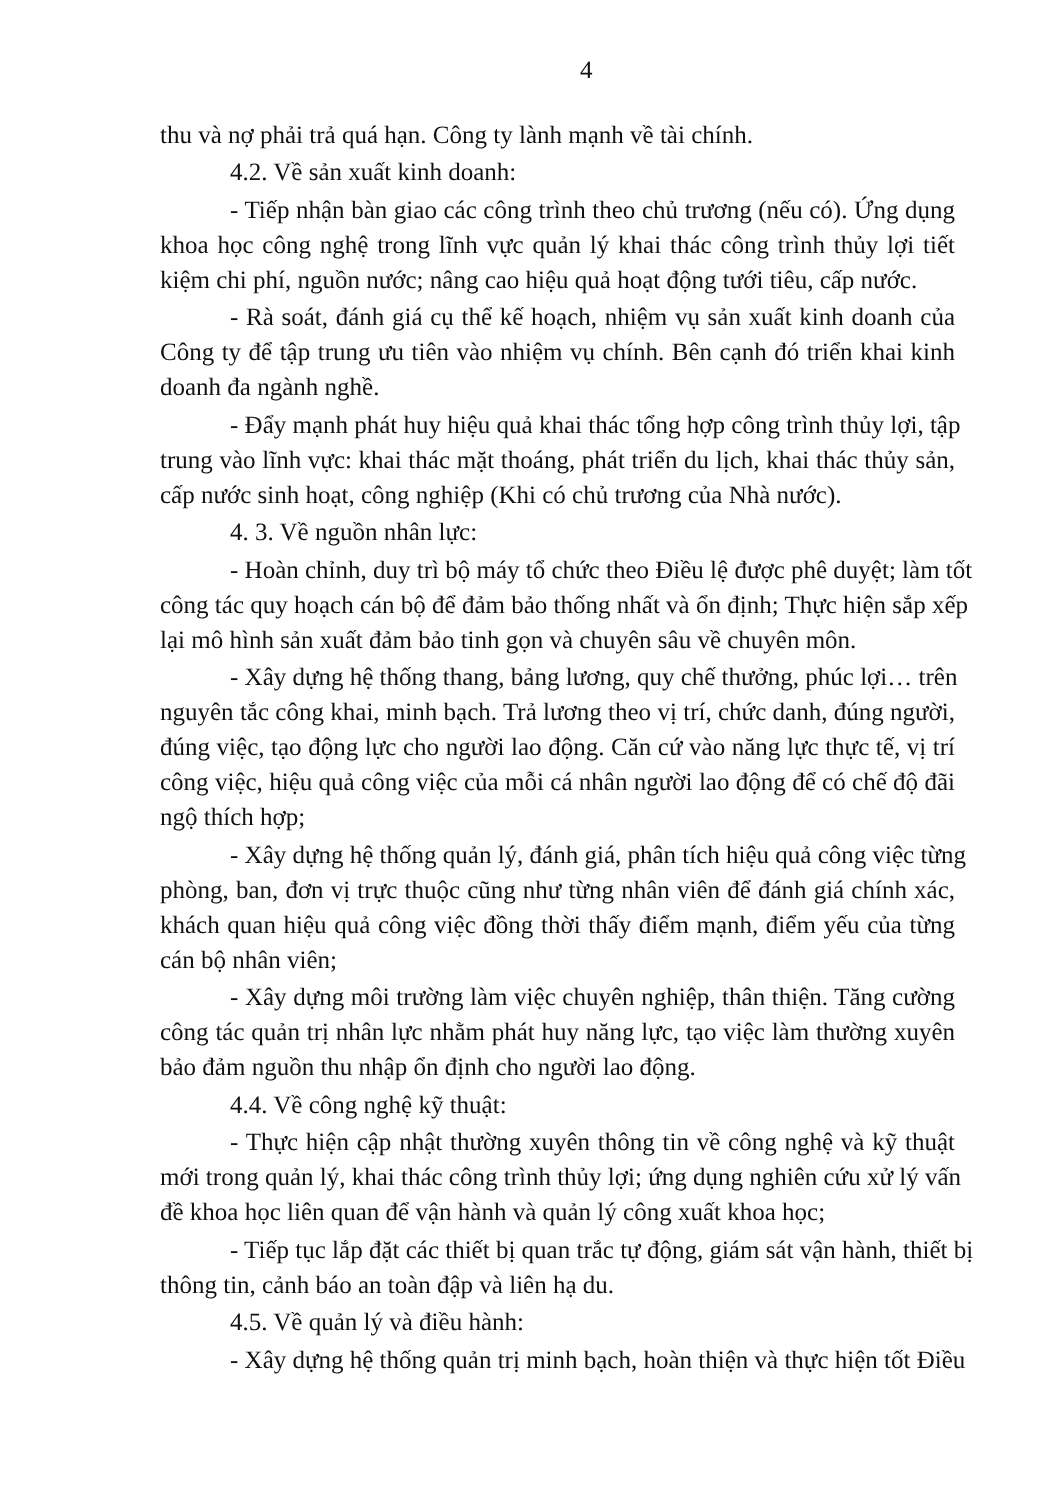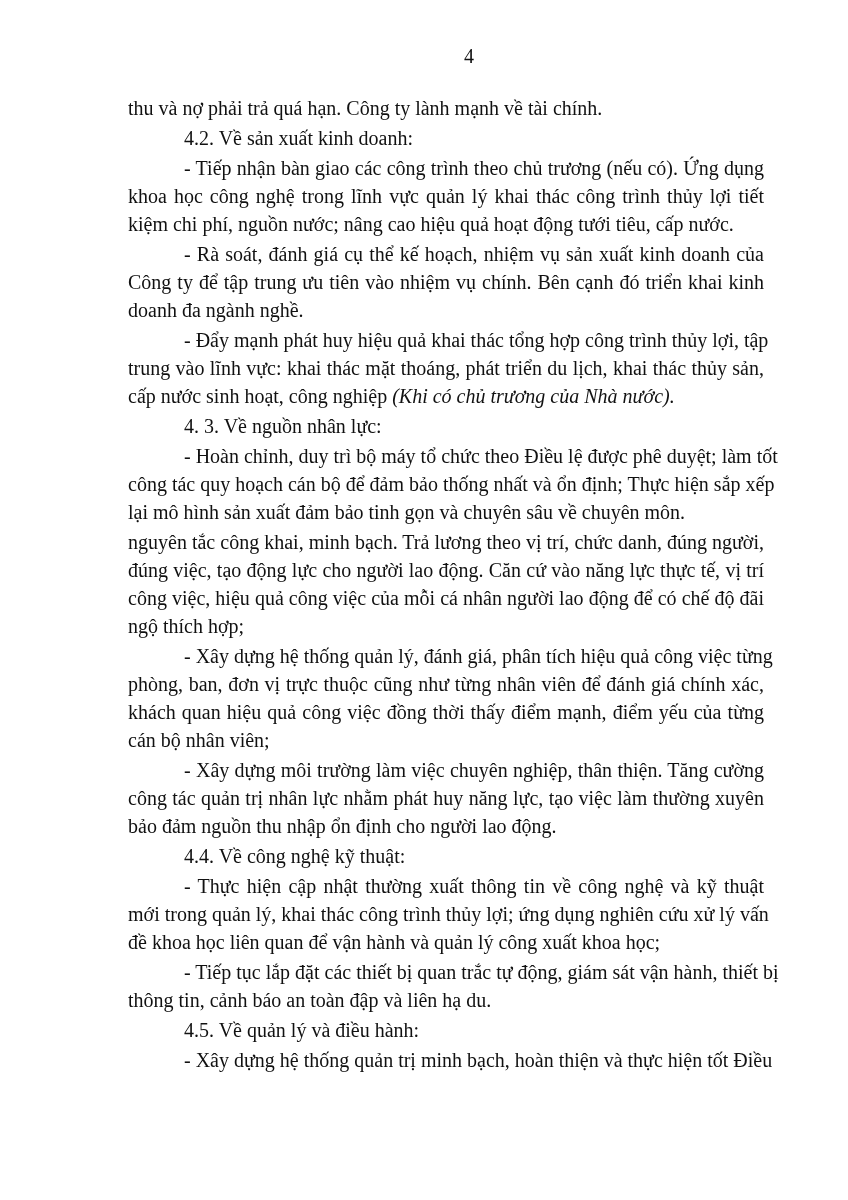--- a/index.html
+++ b/index.html
@@ -39,21 +39,20 @@
   }
   .line.just {
     text-align: justify;
     text-align-last: justify;
   }
   .line.first {
     text-indent: 56px;
     font-family: Liberation Serif, serif;
   }
   .it {
-    font-style: italic;
   }
 </style>
 </head>
 <body>
 
 <div class="page">
   <div class="content">
     <div class="page-number">4</div>
     <div>
         <div class="para">
@@ -79,41 +78,42 @@
         </div>
         <div class="para">
           <div class="line first">4. 3. Về nguồn nhân lực:</div>
         </div>
         <div class="para">
           <div class="line just first">- Hoàn chỉnh, duy trì bộ máy tổ chức theo Điều lệ được phê duyệt; làm tốt</div>
           <div class="line just">công tác quy hoạch cán bộ để đảm bảo thống nhất và ổn định; Thực hiện sắp xếp</div>
           <div class="line">lại mô hình sản xuất đảm bảo tinh gọn và chuyên sâu về chuyên môn.</div>
         </div>
         <div class="para">
+          <div class="line just first">- Xây dựng hệ thống thang, bảng lương, quy chế thưởng, phúc lợi… trên</div>
           <div class="line just">nguyên tắc công khai, minh bạch. Trả lương theo vị trí, chức danh, đúng người,</div>
           <div class="line just">đúng việc, tạo động lực cho người lao động. Căn cứ vào năng lực thực tế, vị trí</div>
           <div class="line just">công việc, hiệu quả công việc của mỗi cá nhân người lao động để có chế độ đãi</div>
           <div class="line">ngộ thích hợp;</div>
         </div>
         <div class="para">
           <div class="line just first">- Xây dựng hệ thống quản lý, đánh giá, phân tích hiệu quả công việc từng</div>
           <div class="line just">phòng, ban, đơn vị trực thuộc cũng như từng nhân viên để đánh giá chính xác,</div>
           <div class="line just">khách quan hiệu quả công việc đồng thời thấy điểm mạnh, điểm yếu của từng</div>
           <div class="line">cán bộ nhân viên;</div>
         </div>
         <div class="para">
           <div class="line just first">- Xây dựng môi trường làm việc chuyên nghiệp, thân thiện. Tăng cường</div>
           <div class="line just">công tác quản trị nhân lực nhằm phát huy năng lực, tạo việc làm thường xuyên</div>
           <div class="line">bảo đảm nguồn thu nhập ổn định cho người lao động.</div>
         </div>
         <div class="para">
           <div class="line first">4.4. Về công nghệ kỹ thuật:</div>
         </div>
         <div class="para">
-          <div class="line just first">- Thực hiện cập nhật thường xuất thông tin về công nghệ và kỹ thuật</div>
+          <div class="line just first">- Thực hiện cập nhật thường xuyên thông tin về công nghệ và kỹ thuật</div>
           <div class="line just">mới trong quản lý, khai thác công trình thủy lợi; ứng dụng nghiên cứu xử lý vấn</div>
           <div class="line">đề khoa học liên quan để vận hành và quản lý công xuất khoa học;</div>
         </div>
         <div class="para">
           <div class="line just first">- Tiếp tục lắp đặt các thiết bị quan trắc tự động, giám sát vận hành, thiết bị</div>
           <div class="line">thông tin, cảnh báo an toàn đập và liên hạ du.</div>
         </div>
         <div class="para">
           <div class="line first">4.5. Về quản lý và điều hành:</div>
         </div>

